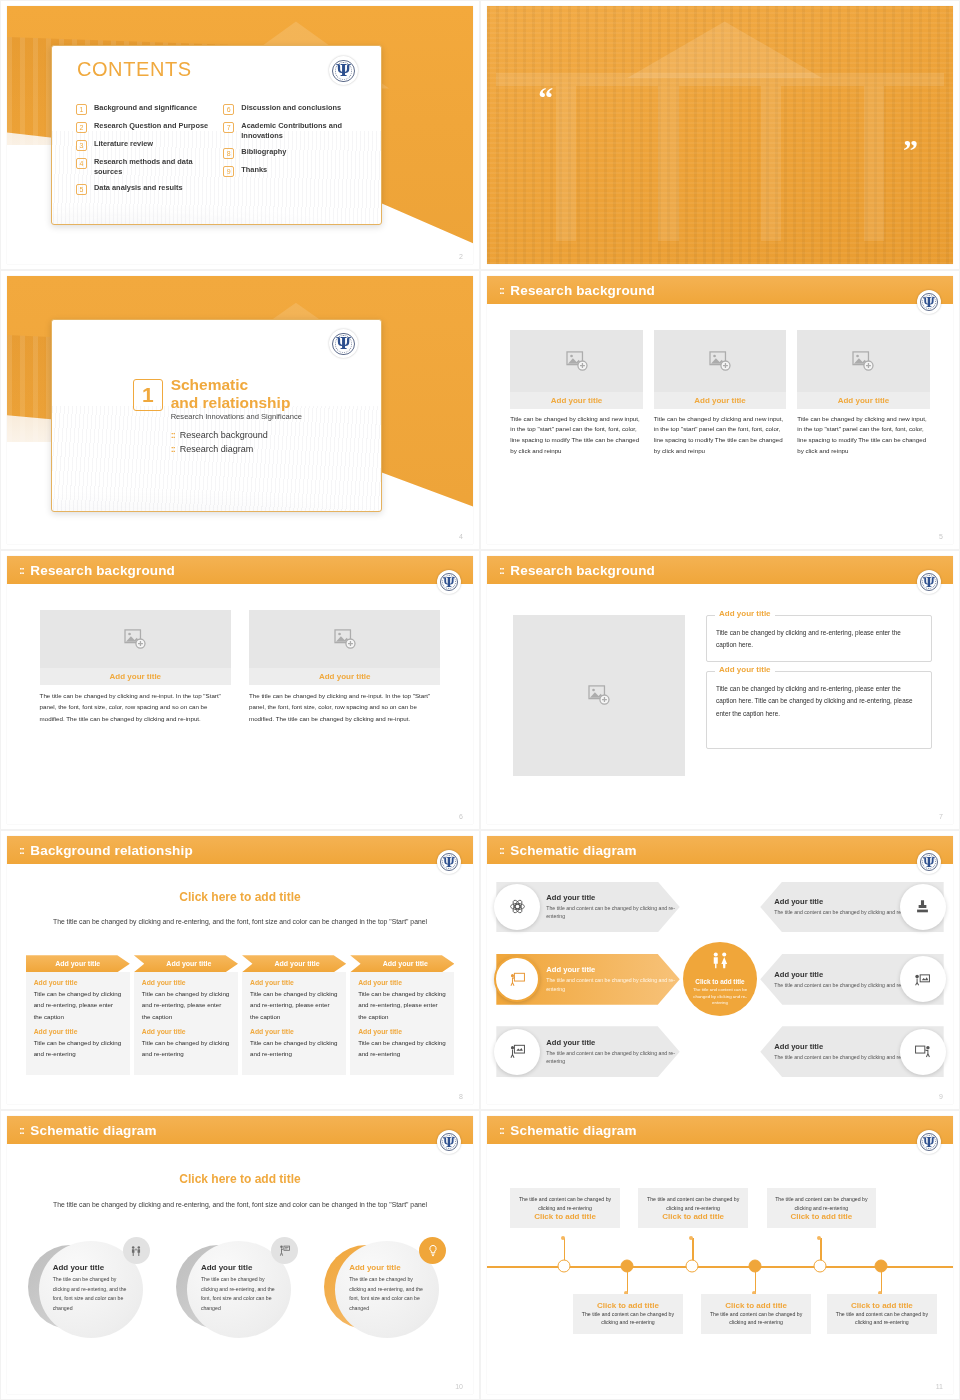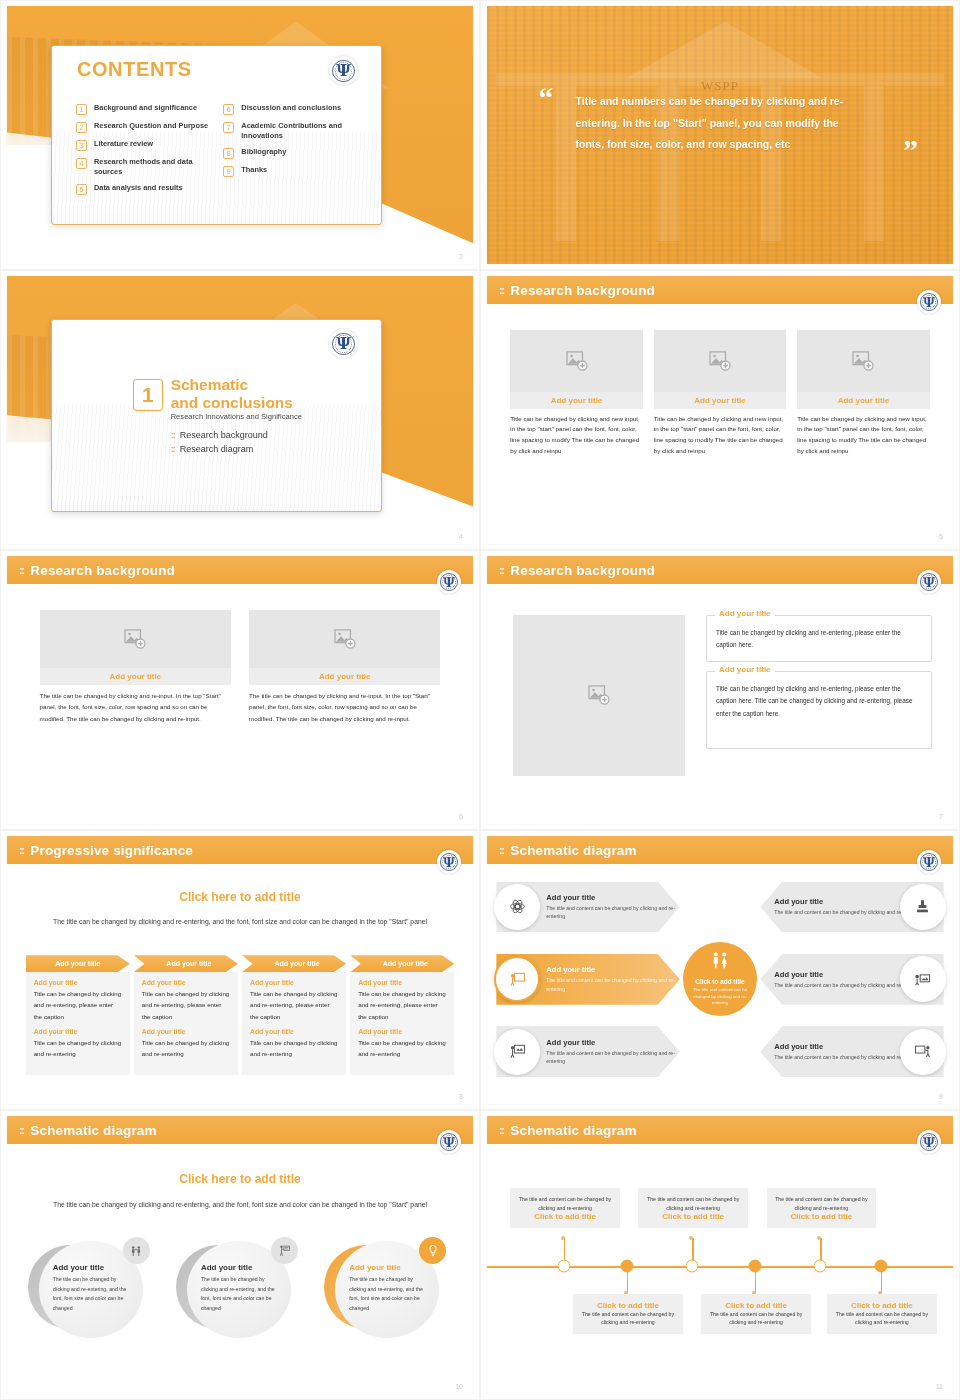--- a/index.html
+++ b/index.html
@@ -83,21 +83,21 @@
   }
   .s1-wave {
     position:absolute; left:0; bottom:0; width:100%; height:52%;
     background:
       radial-gradient(ellipse 120% 60% at 20% 120%, rgba(180,180,190,.16), rgba(255,255,255,0) 70%),
       repeating-linear-gradient(92deg, rgba(150,150,165,.10) 0 1px, rgba(0,0,0,0) 1px 4px);
     opacity:.85;
   }
   .s1-title {
     position:absolute; left:7.5%; top:7%;
-    font-size:20px; font-weight:bold; letter-spacing:.6px;
+    font-size:20px; font-weight:normal; letter-spacing:.6px;
     color:#f0a93e;
   }
   .s1-cols {
     position:absolute; left:7.2%; top:32%; right:5%;
     display:flex; gap:6px;
   }
   .s1-col { flex:1; display:flex; flex-direction:column; gap:6px; }
   .toc-row { display:flex; align-items:flex-start; gap:7px; }
   .toc-num {
     flex:0 0 auto;
@@ -420,24 +420,22 @@
       <div class="s2-bg"></div>
       <div class="s2-photo"></div>
       <div class="s2-pediment"></div>
       <div class="s2-roofline"></div>
       <div class="s2-cols">
         <div class="s2-col"></div>
           <div class="s2-col"></div>
         <div class="s2-col"></div>
           <div class="s2-col"></div>
       </div>
-      <div class="s2-wspp">WSPP</div>
       <div class="s2-quote-open">“</div>
       <div class="s2-quote-close">”</div>
-      <div class="s2-text">Title and numbers can be changed by clicking and re-entering. In the top "Start" panel, you can modify the fonts, font size, color, and row spacing, etc</div>
     </div>
   </div>
 
   <div class="slide">
     <div class="slide-inner">
       <div class="s3-bg"></div>
       <div class="s3-bldg"></div>
       <div class="s3-roof"></div>
 
       <div class="s3-card">
@@ -445,21 +443,21 @@
 
         <div class="emblem" style="right:7%;top:5%;width:29px;height:29px;">
           <div class="ring">
               <span class="psi" style="font-size:16px;">Ψ</span>
             </div>
         </div>
 
         <div class="s3-numbox">1</div>
         <div class="s3-head">
           <div>Schematic</div>
-          <div>and conclusions</div>
+          <div>and relationship</div>
         </div>
         <div class="s3-sub">Research Innovations and Significance</div>
         <div class="s3-bullets">
           <div class="bl-row">
             <span class="bl-dots">::</span>
             <span class="bl-txt">Research background</span>
           </div>
           <div class="bl-row">
             <span class="bl-dots">::</span>
             <span class="bl-txt">Research diagram</span>
@@ -604,21 +602,21 @@
         </div>
       </div>
       <div class="pgnum">7</div>
     </div>
   </div>
 
   <div class="slide">
     <div class="slide-inner">
       <div class="hdr">
         <span class="hdr-dots">::</span>
-        <span class="hdr-title">Progressive significance</span>
+        <span class="hdr-title">Background relationship</span>
       </div>
       <div class="emblem hdr-emblem">
         <div class="ring">
             <span class="psi">Ψ</span>
           </div>
       </div>
 
       <div class="ctr-title">Click here to add title</div>
       <div class="ctr-sub">The title can be changed by clicking and re-entering, and the font, font size and color can be changed in the top "Start" panel</div>
 

